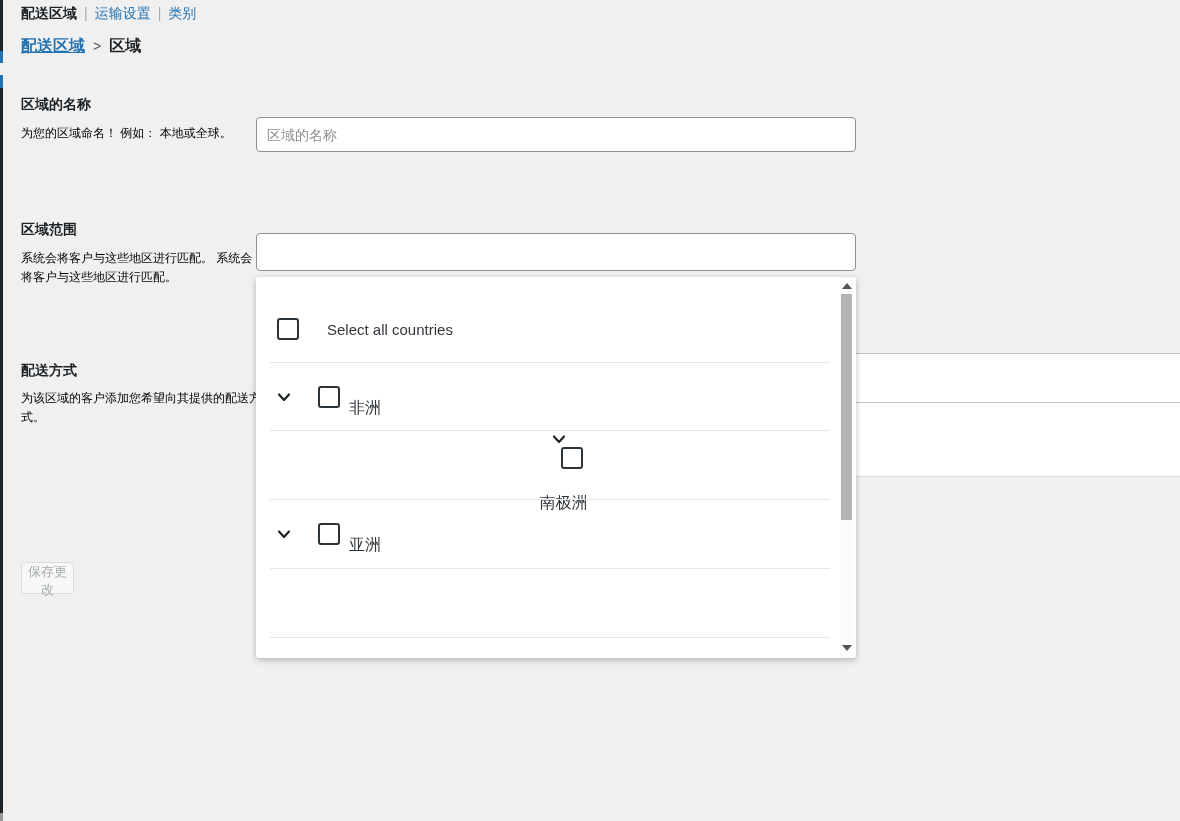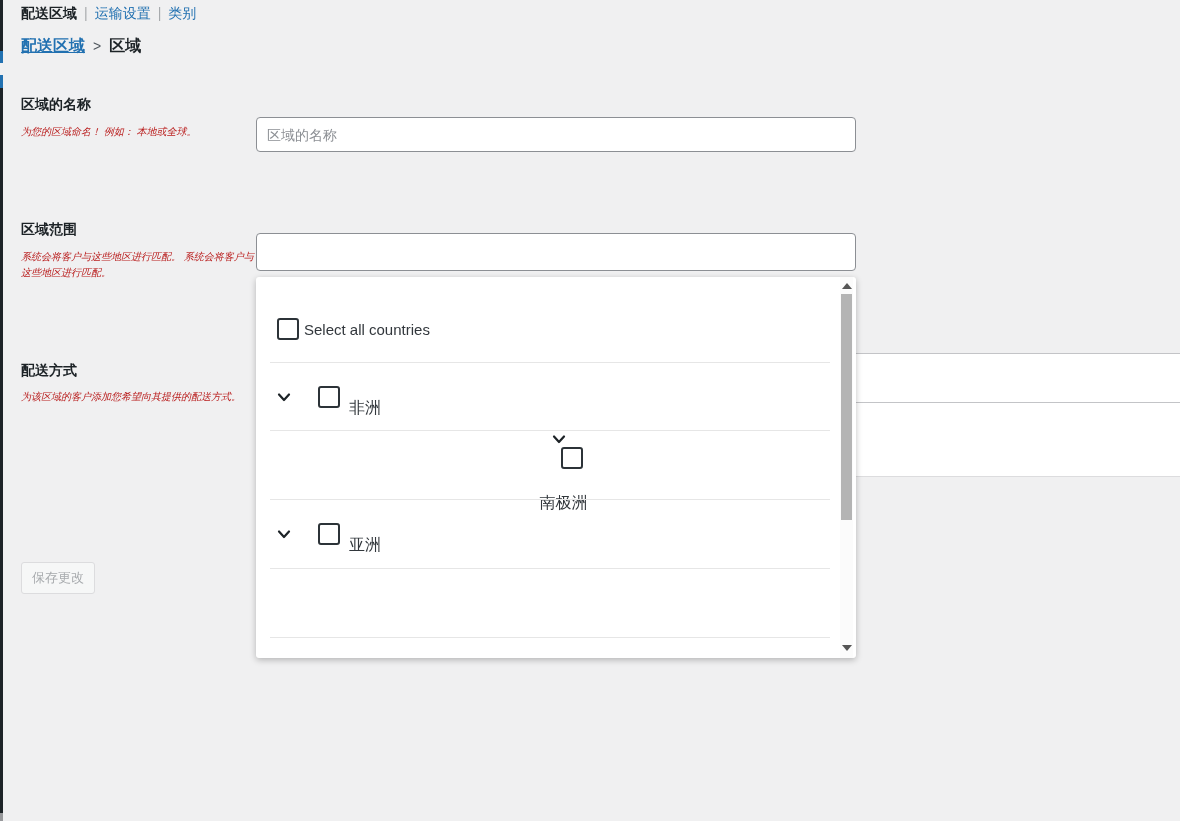--- a/index.html
+++ b/index.html
@@ -26,21 +26,21 @@
   .tab-sep { color:#a7aaad; margin:0 7px; }
 
   
   .breadcrumb { position:absolute; left:21px; top:36px; font-size:16px; font-weight:bold; line-height:20px; white-space:nowrap; }
   .breadcrumb a { color:#2271b1; text-decoration:underline; }
   .crumb-sep { color:#50575e; font-weight:normal; font-size:14px; margin:0 8px; }
   .crumb-current { color:#1d2327; }
 
   
   .field-label { position:absolute; left:21px; font-size:14px; font-weight:bold; color:#1d2327; }
-  .field-desc  { position:absolute; left:21px; width:240px; font-size:10px; color:#b91c1c; line-height:1.55;font-style:italic; }
+  .field-desc  { position:absolute; left:21px; width:240px; font-size:12px; color:#000000; line-height:1.55; }
 
   
   .text-input {
     position:absolute; left:256px; width:600px;
     background:#fff; border:1px solid #8c8f94; border-radius:4px;
     font-family:"Liberation Sans", sans-serif;
     font-size:14px; color:#2c3338; padding:0 10px; outline:none;
   }
   .text-input::placeholder { color:#8c8f94; opacity:1; }
   #zone-name-input    { top:117px; height:35px; }
@@ -51,21 +51,21 @@
     position:absolute; left:256px; top:277px; width:600px; height:381px;
     background:#fff; border-radius:3px;
     box-shadow:0 2px 6px rgba(0,0,0,.25);
     z-index:5; overflow:hidden;
   }
   .select-all-row { position:absolute; left:21px; top:40px; height:24px; display:flex; align-items:center; }
   .checkbox {
     width:22px; height:22px; flex:0 0 22px;
     background:#fff; border:2px solid #2c3338; border-radius:3px;
   }
-  .select-all-row .cb-label { margin-left:5px; font-size:15px; color:#32373c; }
+  .select-all-row .cb-label { margin-left:28px; font-size:15px; color:#32373c; }
   .dd-divider { position:absolute; left:14px; right:26px; height:0; border-top:1px solid #e6e6e6; }
   .dd-row { position:absolute; left:0; right:14px; height:67px; display:flex; align-items:center; padding-left:20px; }
   .chev { width:16px; height:16px; flex:0 0 16px; }
   .dd-row .checkbox { margin-left:26px; }
   .dd-row .cb-label { margin-left:9px; font-size:16px; color:#32373c;margin-top:24px; }
 
   
   .dd-scrollbar { position:absolute; top:0; right:3px; width:13px; height:381px; background:#fbfbfb; }
   .sb-thumb { position:absolute; left:1px; top:17px; width:11px; height:226px; background:#b4b4b4; }
   .sb-arrow { position:absolute; left:2px; width:0; height:0; border-left:5px solid transparent; border-right:5px solid transparent; }
@@ -75,21 +75,21 @@
   
   .methods-table {
     position:absolute; left:256px; top:353px; width:924px; height:124px;
     background:#fff; border-top:1px solid #c3c4c7; border-bottom:1px solid #dcdcde;
     z-index:1;
   }
   .methods-row-divider { position:absolute; left:0; right:0; top:48px; border-top:1px solid #c3c4c7; }
 
   
   .save-btn {
-    position:absolute; left:21px; top:562px; width:74px; height:32px;
+    position:absolute; left:21px; top:562px; width:53px; height:32px;
     background:#f6f7f7; border:1px solid #dcdcde; border-radius:3px;
     color:#a7aaad; font-size:13px; font-family:Liberation Serif, serif;
     cursor:default;
   }
 </style>
 </head>
 <body>
 
 <div class="admin-strip">
   <div class="seg seg-blue1"></div>

